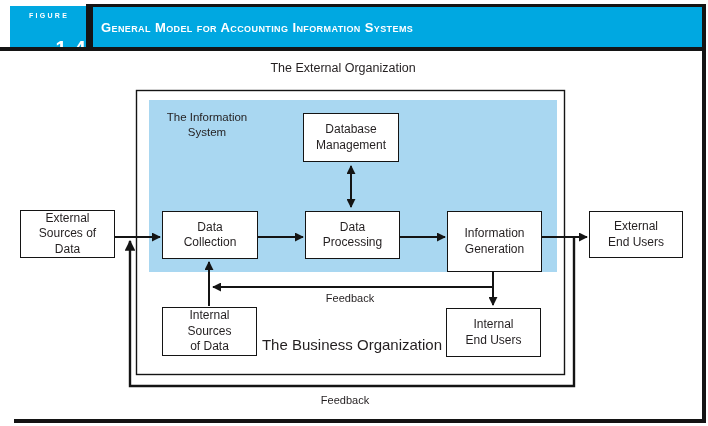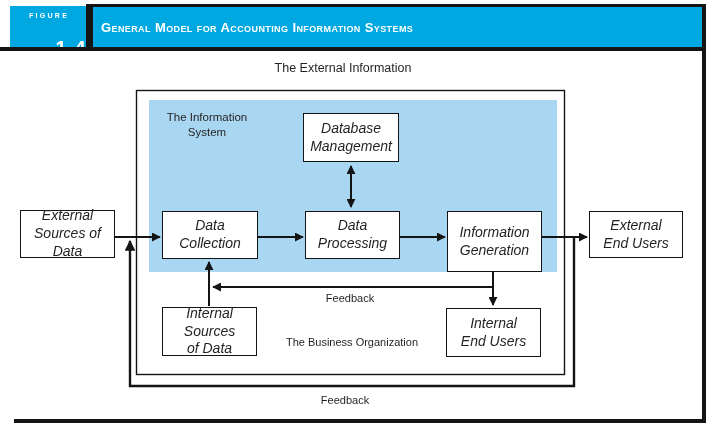--- a/index.html
+++ b/index.html
@@ -28,35 +28,35 @@
   
   svg.canvas{position:absolute;left:0;top:0;}
   .region-blue{fill:var(--info-system-bg);stroke:none;}
   .boundary{fill:none;stroke:var(--line);stroke-width:1.4;}
   .arrow{fill:none;stroke:var(--line);stroke-width:2;stroke-linecap:butt;stroke-linejoin:miter;}
   .arrow.thick{stroke-width:2.4;}
   
   .node{
     position:absolute;box-sizing:border-box;background:var(--node-bg);
     border:1.4px solid var(--line);display:flex;align-items:center;justify-content:center;
-    text-align:center;font-size:14px;line-height:1.28;white-space:pre-line;font-style:italic;
+    text-align:center;font-size:12px;line-height:1.28;white-space:pre-line;
   }
   .n-ext-sources{left:20px;top:210px;width:95px;height:48px;}
   .n-data-collection{left:162px;top:211px;width:96px;height:48px;}
   .n-data-processing{left:305px;top:211px;width:95px;height:48px;}
   .n-info-generation{left:447px;top:211px;width:95px;height:61px;}
   .n-ext-users{left:589px;top:211px;width:94px;height:47px;}
   .n-db-mgmt{left:303px;top:113px;width:96px;height:49px;}
   .n-int-sources{left:162px;top:307px;width:95px;height:49px;}
   .n-int-users{left:446px;top:308px;width:95px;height:49px;}
   
   .lbl{position:absolute;text-align:center;}
   .ext-env{left:143px;top:61px;width:400px;font-size:12.5px;}
   .info-sys{left:152px;top:110px;width:110px;font-size:11.5px;line-height:1.3;white-space:pre-line;}
-  .biz-org{left:202px;top:336px;width:300px;font-size:11px;}
+  .biz-org{left:202px;top:336px;width:300px;font-size:15px;}
   .fb-inner{left:250px;top:292px;width:200px;font-size:11px;}
   .fb-outer{left:245px;top:394px;width:200px;font-size:11px;}
 </style>
 </head>
 <body>
 
 <div class="figure">
 
   <div class="hdr-tag">
     <div class="fig-word">FIGURE</div>
@@ -83,21 +83,21 @@
     <path class="arrow" d="M258,237 H303" marker-end="url(#ah)"></path>
     <path class="arrow" d="M400,237 H445" marker-end="url(#ah)"></path>
     <path class="arrow" d="M542,237 H587" marker-end="url(#ah)"></path>
     <path class="arrow" d="M351,166 V207" marker-start="url(#ah)" marker-end="url(#ah)"></path>
     <path class="arrow" d="M493,259 V287 H213" marker-end="url(#ah)"></path>
     <path class="arrow" d="M493,287 V305" marker-end="url(#ah)"></path>
     <path class="arrow" d="M209,306 V262" marker-end="url(#ah)"></path>
     <path class="arrow thick" d="M574,238 V386 H130 V241" marker-end="url(#ah)"></path>
   </svg>
 
-  <div class="lbl ext-env">The External Information</div>
+  <div class="lbl ext-env">The External Organization</div>
   <div class="lbl info-sys">The Information
 System</div>
   <div class="lbl biz-org">The Business Organization</div>
   <div class="lbl fb-inner">Feedback</div>
   <div class="lbl fb-outer">Feedback</div>
 
   <div class="node n-ext-sources">External
 Sources of
 Data</div>
   <div class="node n-data-collection">Data

